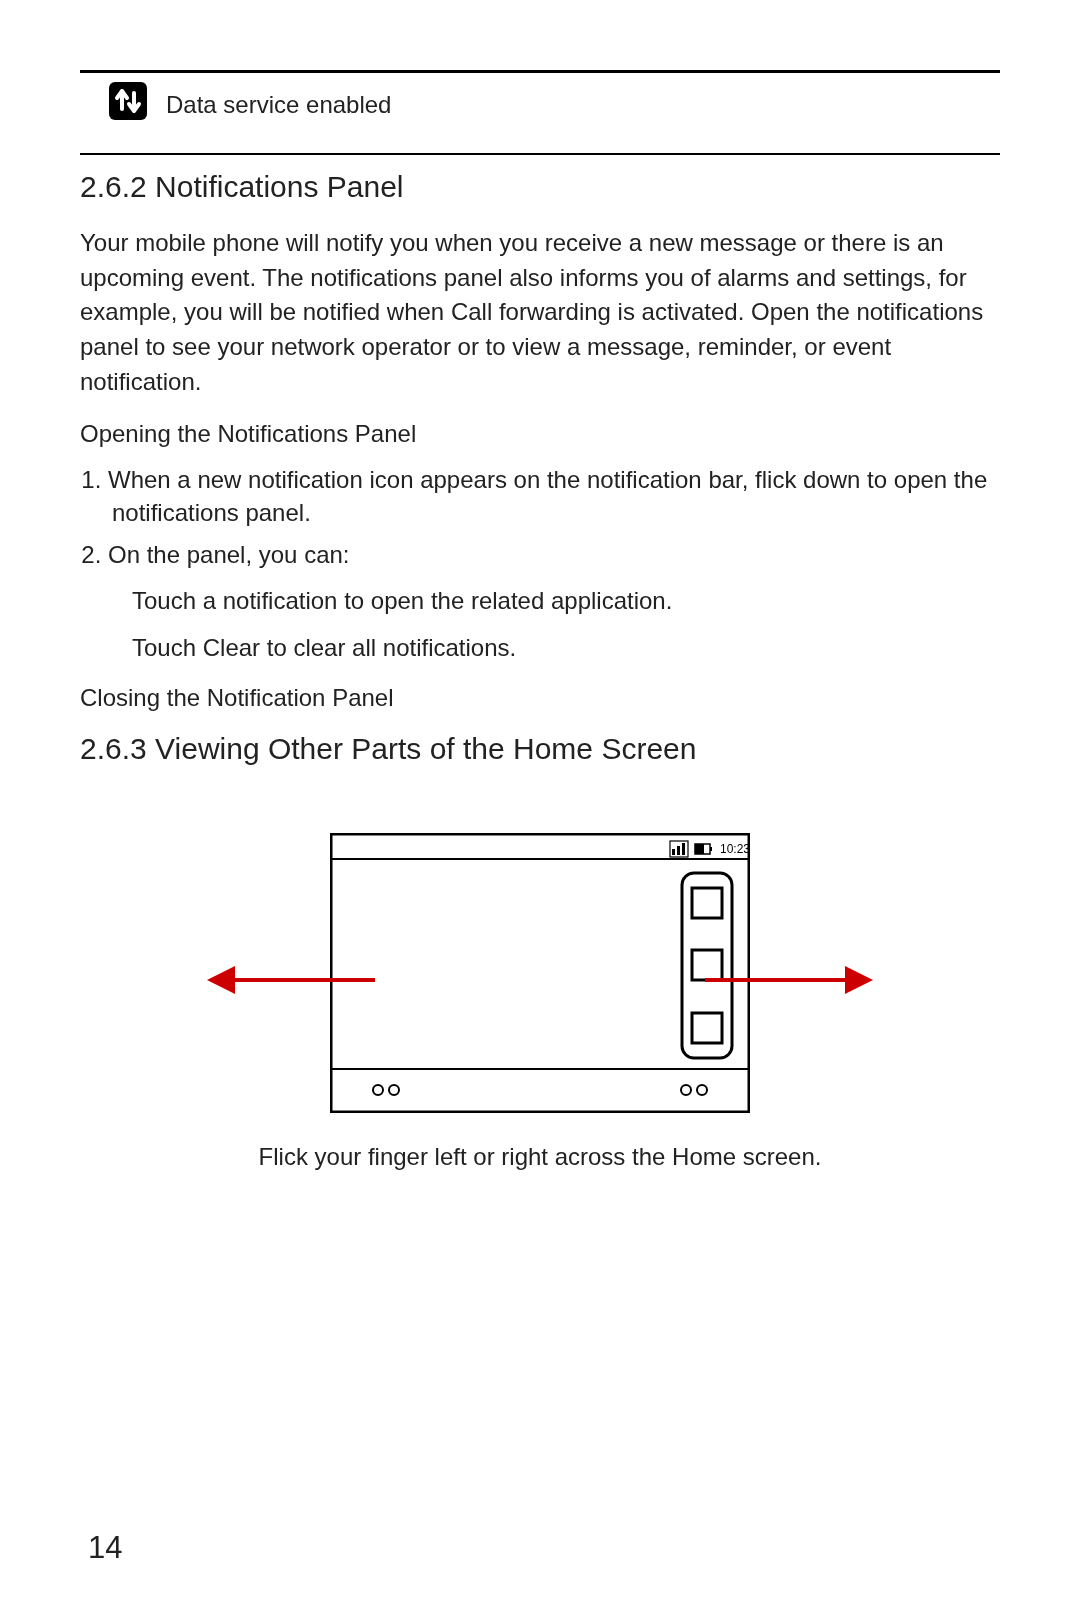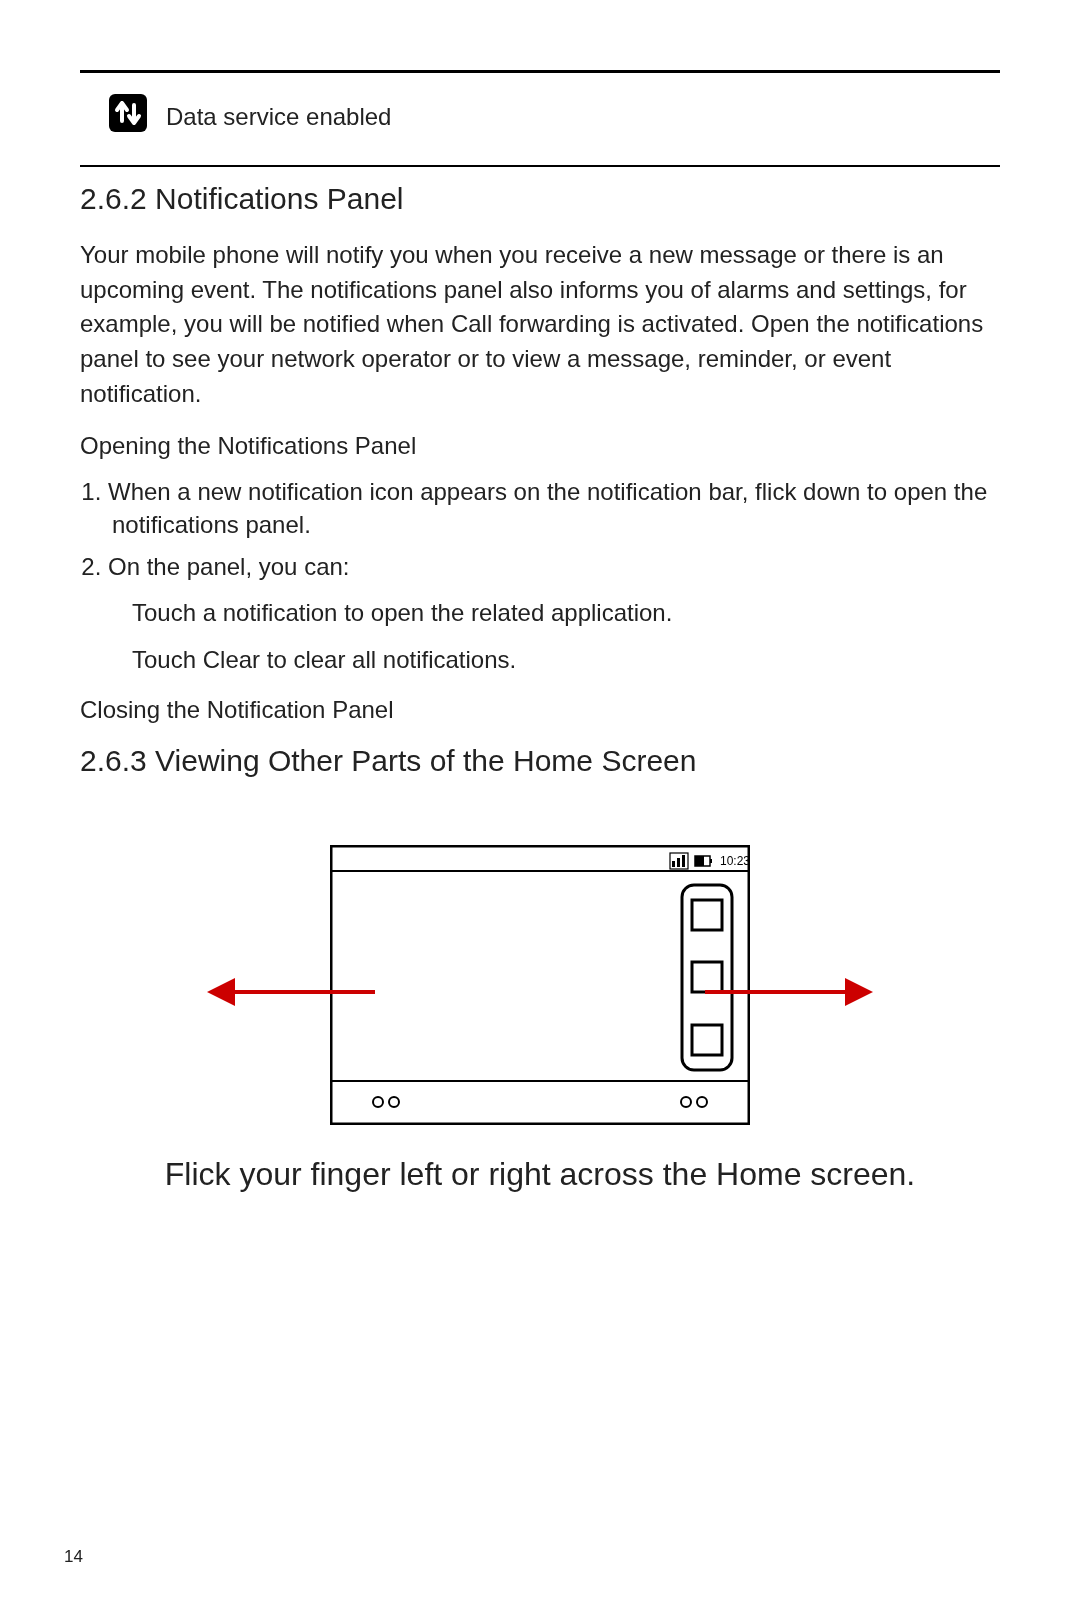--- a/index.html
+++ b/index.html
@@ -19,21 +19,21 @@
     line-height: 1.35;
   }
   .rule {
     border: none;
     border-top: 3px solid #000;
     margin: 0;
   }
   .icon-row {
     display: flex;
     align-items: center;
-    padding: 20px 0 24px 28px;
+    padding: 8px 0 24px 28px;
     gap: 20px;
   }
   .icon-row .cell {
     display: flex;
     align-items: center;
     gap: 18px;
     flex: 1;
   }
   .icon-row .label {
     font-size: 24px;
@@ -83,28 +83,28 @@
     margin: 64px auto 28px auto;
     width: 500px;
     position: relative;
   }
   .phone-svg {
     display: block;
     margin: 0 auto;
   }
   .caption {
     text-align: center;
-    font-size: 32px;
+    font-size: 24px;
     margin-top: 24px;
   }
   .page-number {
     position: absolute;
-    left: 64px;
+    left: 88px;
     bottom: 48px;
-    font-size: 17px;
+    font-size: 31px;
   }
   
   .arrow {
     position: absolute;
     top: 145px;
     height: 4px;
     background: #cc0000;
   }
   .arrow::before {
     content: "";

